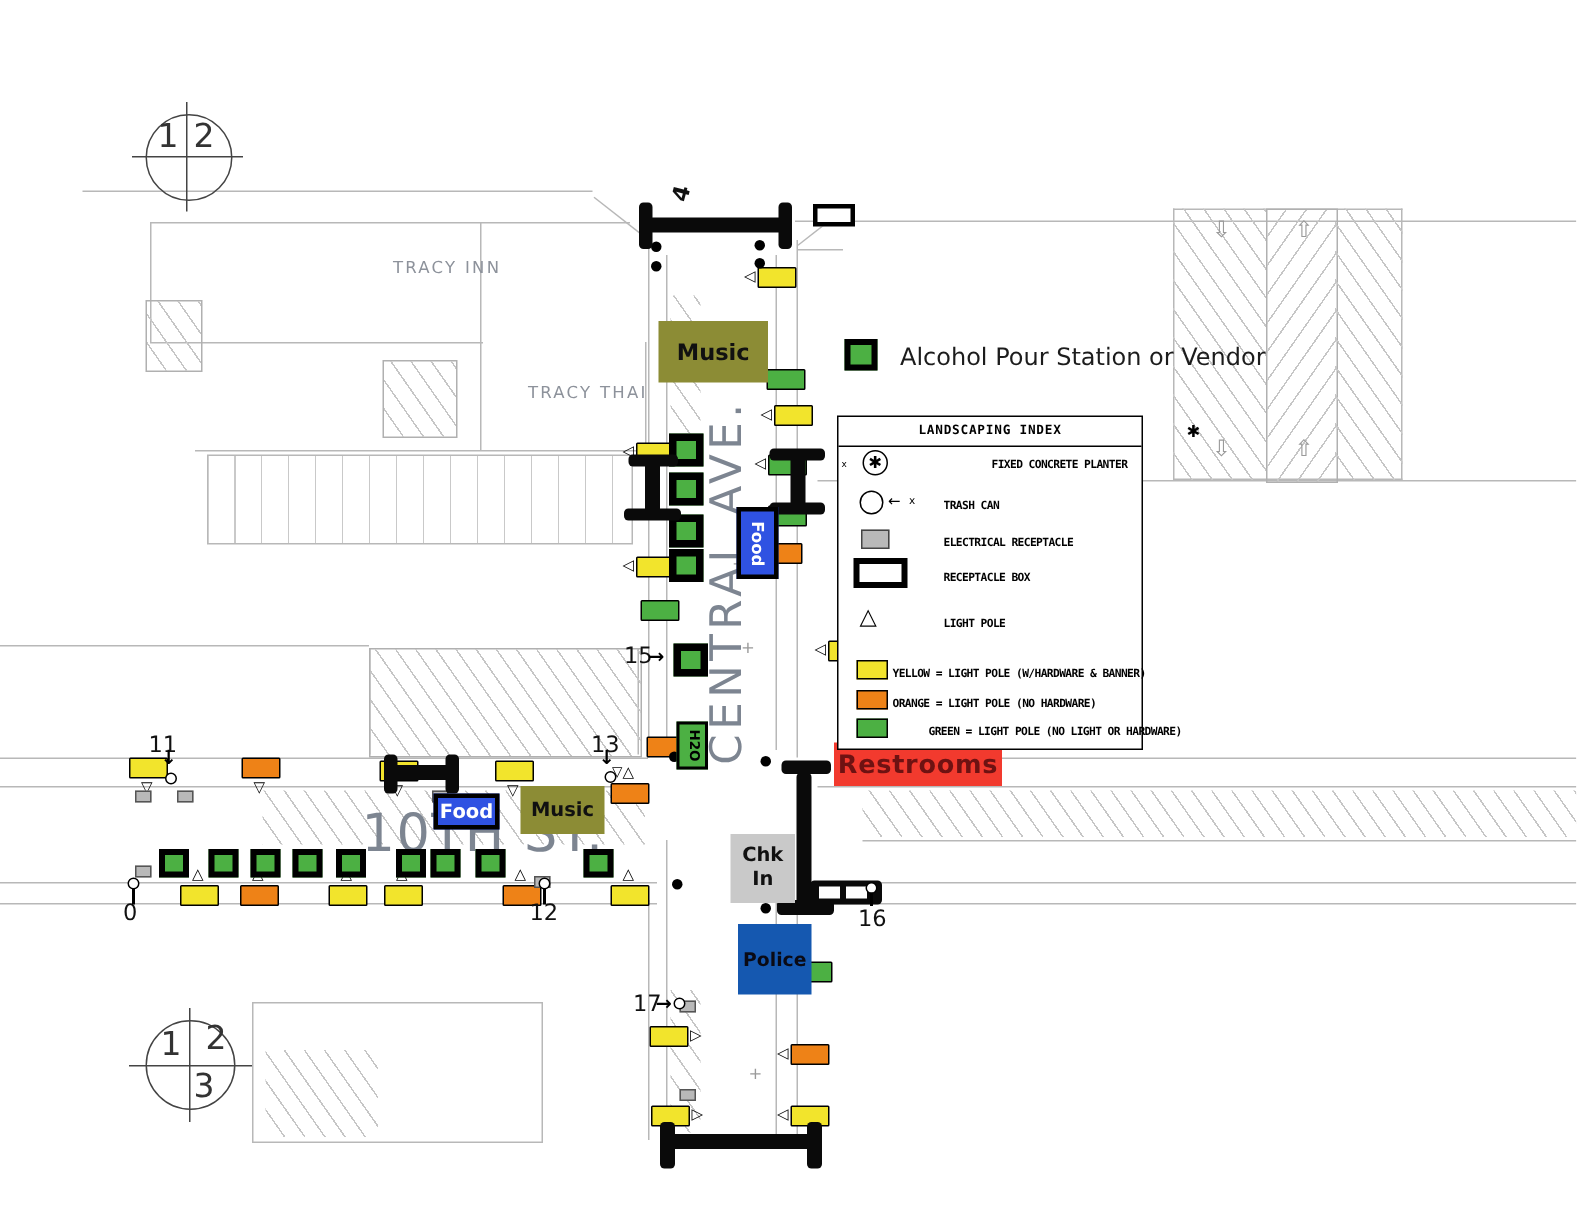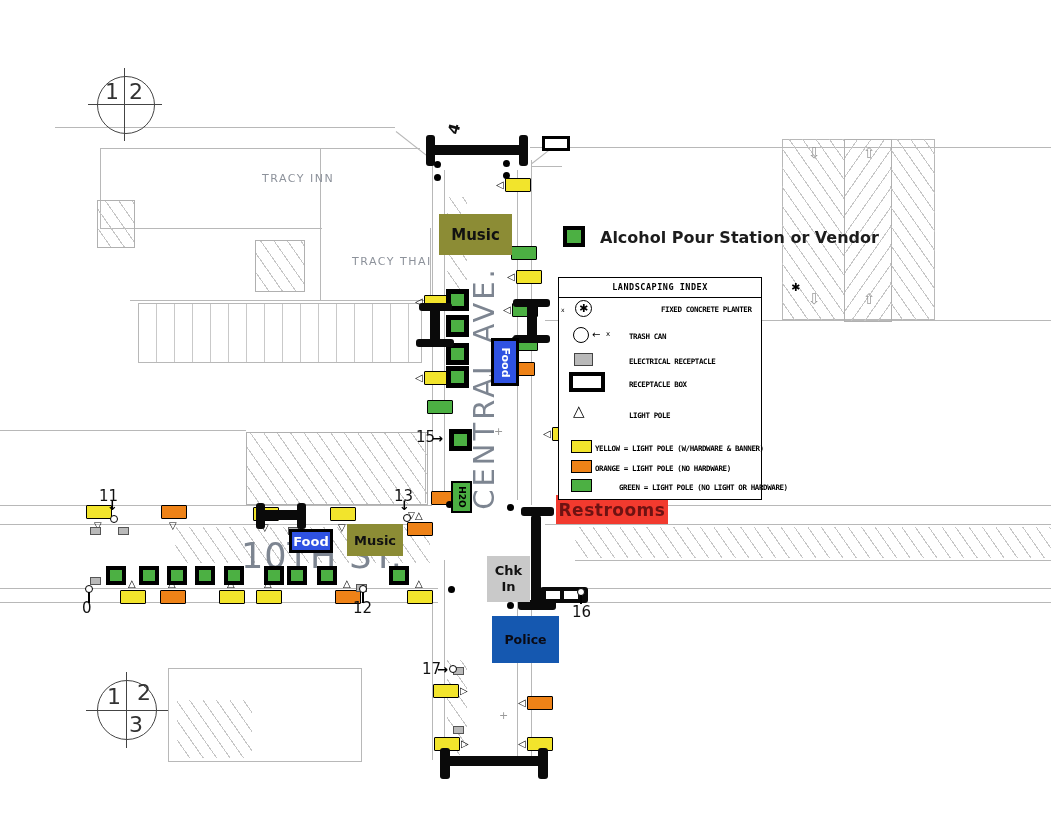--- a/index.html
+++ b/index.html
@@ -43,21 +43,21 @@
 <div id="plan">
 
   <div class="street-name" style="left:241px;top:536px;font-size:35px;">10TH ST.</div>
   <div class="street-name" style="left:350px;top:370px;width:270px;height:36px;font-size:29px;letter-spacing:3px;
               text-align:center;transform:rotate(-90deg);">CENTRAL AVE.</div>
 
   <div class="bldg-label" style="left:262px;top:172px;">TRACY INN</div>
   <div class="bldg-label" style="left:352px;top:255px;">TRACY THAI</div>
 
   <div class="abs" style="left:563px;top:226px;width:14px;height:13px;background:#4cb043;border:4px solid #000;z-index:5;"></div>
-  <div class="abs" style="left:600px;top:228px;font-size:16px;color:#1c1c1c;z-index:5;font-weight:bold;">Alcohol Pour Station or Vendor</div>
+  <div class="abs" style="left:600px;top:228px;font-size:16px;color:#1c1c1c;z-index:5;">Alcohol Pour Station or Vendor</div>
 
   <div id="lsi">
     <div class="lsi-title">LANDSCAPING INDEX</div>
     <div id="lsi-rows">
         <span class="lsi-label" style="left: 70px; top: 27px; padding-left: 32px;">FIXED CONCRETE PLANTER</span>
         <div class="abs" style="left: 16px; top: 22px; width: 15px; height: 15px; border: 1.2px solid rgb(0, 0, 0); border-radius: 50%; text-align: center; font-size: 11px; line-height: 15px;">✱</div>
         <div class="abs" style="left: 2px; top: 28px; font-size: 6px;">x</div>
         <span class="lsi-label" style="left: 70px; top: 54px;">TRASH CAN</span>
         <div class="abs" style="left: 14px; top: 49px; width: 14px; height: 14px; border: 1.2px solid rgb(0, 0, 0); border-radius: 50%;"></div>
         <div class="abs" style="left: 33px; top: 51px; font-size: 10px;">←</div>
@@ -85,21 +85,21 @@
   <div class="facility" style="left:289px;top:529px;width:38px;height:18px;background:#2f52e2;border:3px solid #000;
               font-size:13px;color:#fff;">Food</div>
   <div class="facility" style="left:451px;top:481px;width:17px;height:28px;background:#4cb043;border:2.5px solid #000;">
     <span class="vtext" style="font-size:9px;color:#000;">H2O</span>
   </div>
   <div class="facility" style="left:556px;top:495px;width:112px;height:29px;background:#f23a2e;
               font-size:17px;color:#6e1212;letter-spacing:.5px;">Restrooms</div>
   <div class="facility" style="left:487px;top:556px;width:43px;height:46px;background:#c9c9c9;font-size:13px;line-height:1.2;">
     <span style="width:30px;">Chk In</span>
   </div>
-  <div class="facility" style="left:492px;top:616px;width:67px;height:47px;background:#1558b0;font-size:12.5px;color:#0a0a14;">Police</div>
+  <div class="facility" style="left:492px;top:616px;width:49px;height:47px;background:#1558b0;font-size:12.5px;color:#0a0a14;">Police</div>
 
   <div class="ebox" style="left:542px;top:136px;width:22px;height:9px;"></div>
   <div class="bar" style="left:540px;top:587px;width:48px;height:16px;"></div>
   <div class="abs" style="left:546px;top:591px;width:14px;height:8px;background:#fff;z-index:5;"></div>
   <div class="abs" style="left:564px;top:591px;width:14px;height:8px;background:#fff;z-index:5;"></div>
 
   <div class="num" style="left:449px;top:120px;font-weight:bold;transform:rotate(-75deg);">4</div>
   <div class="num" style="left:99px;top:487px;">11</div>
   <div class="num" style="left:394px;top:487px;">13</div>
   <div class="num" style="left:416px;top:428px;">15</div>

